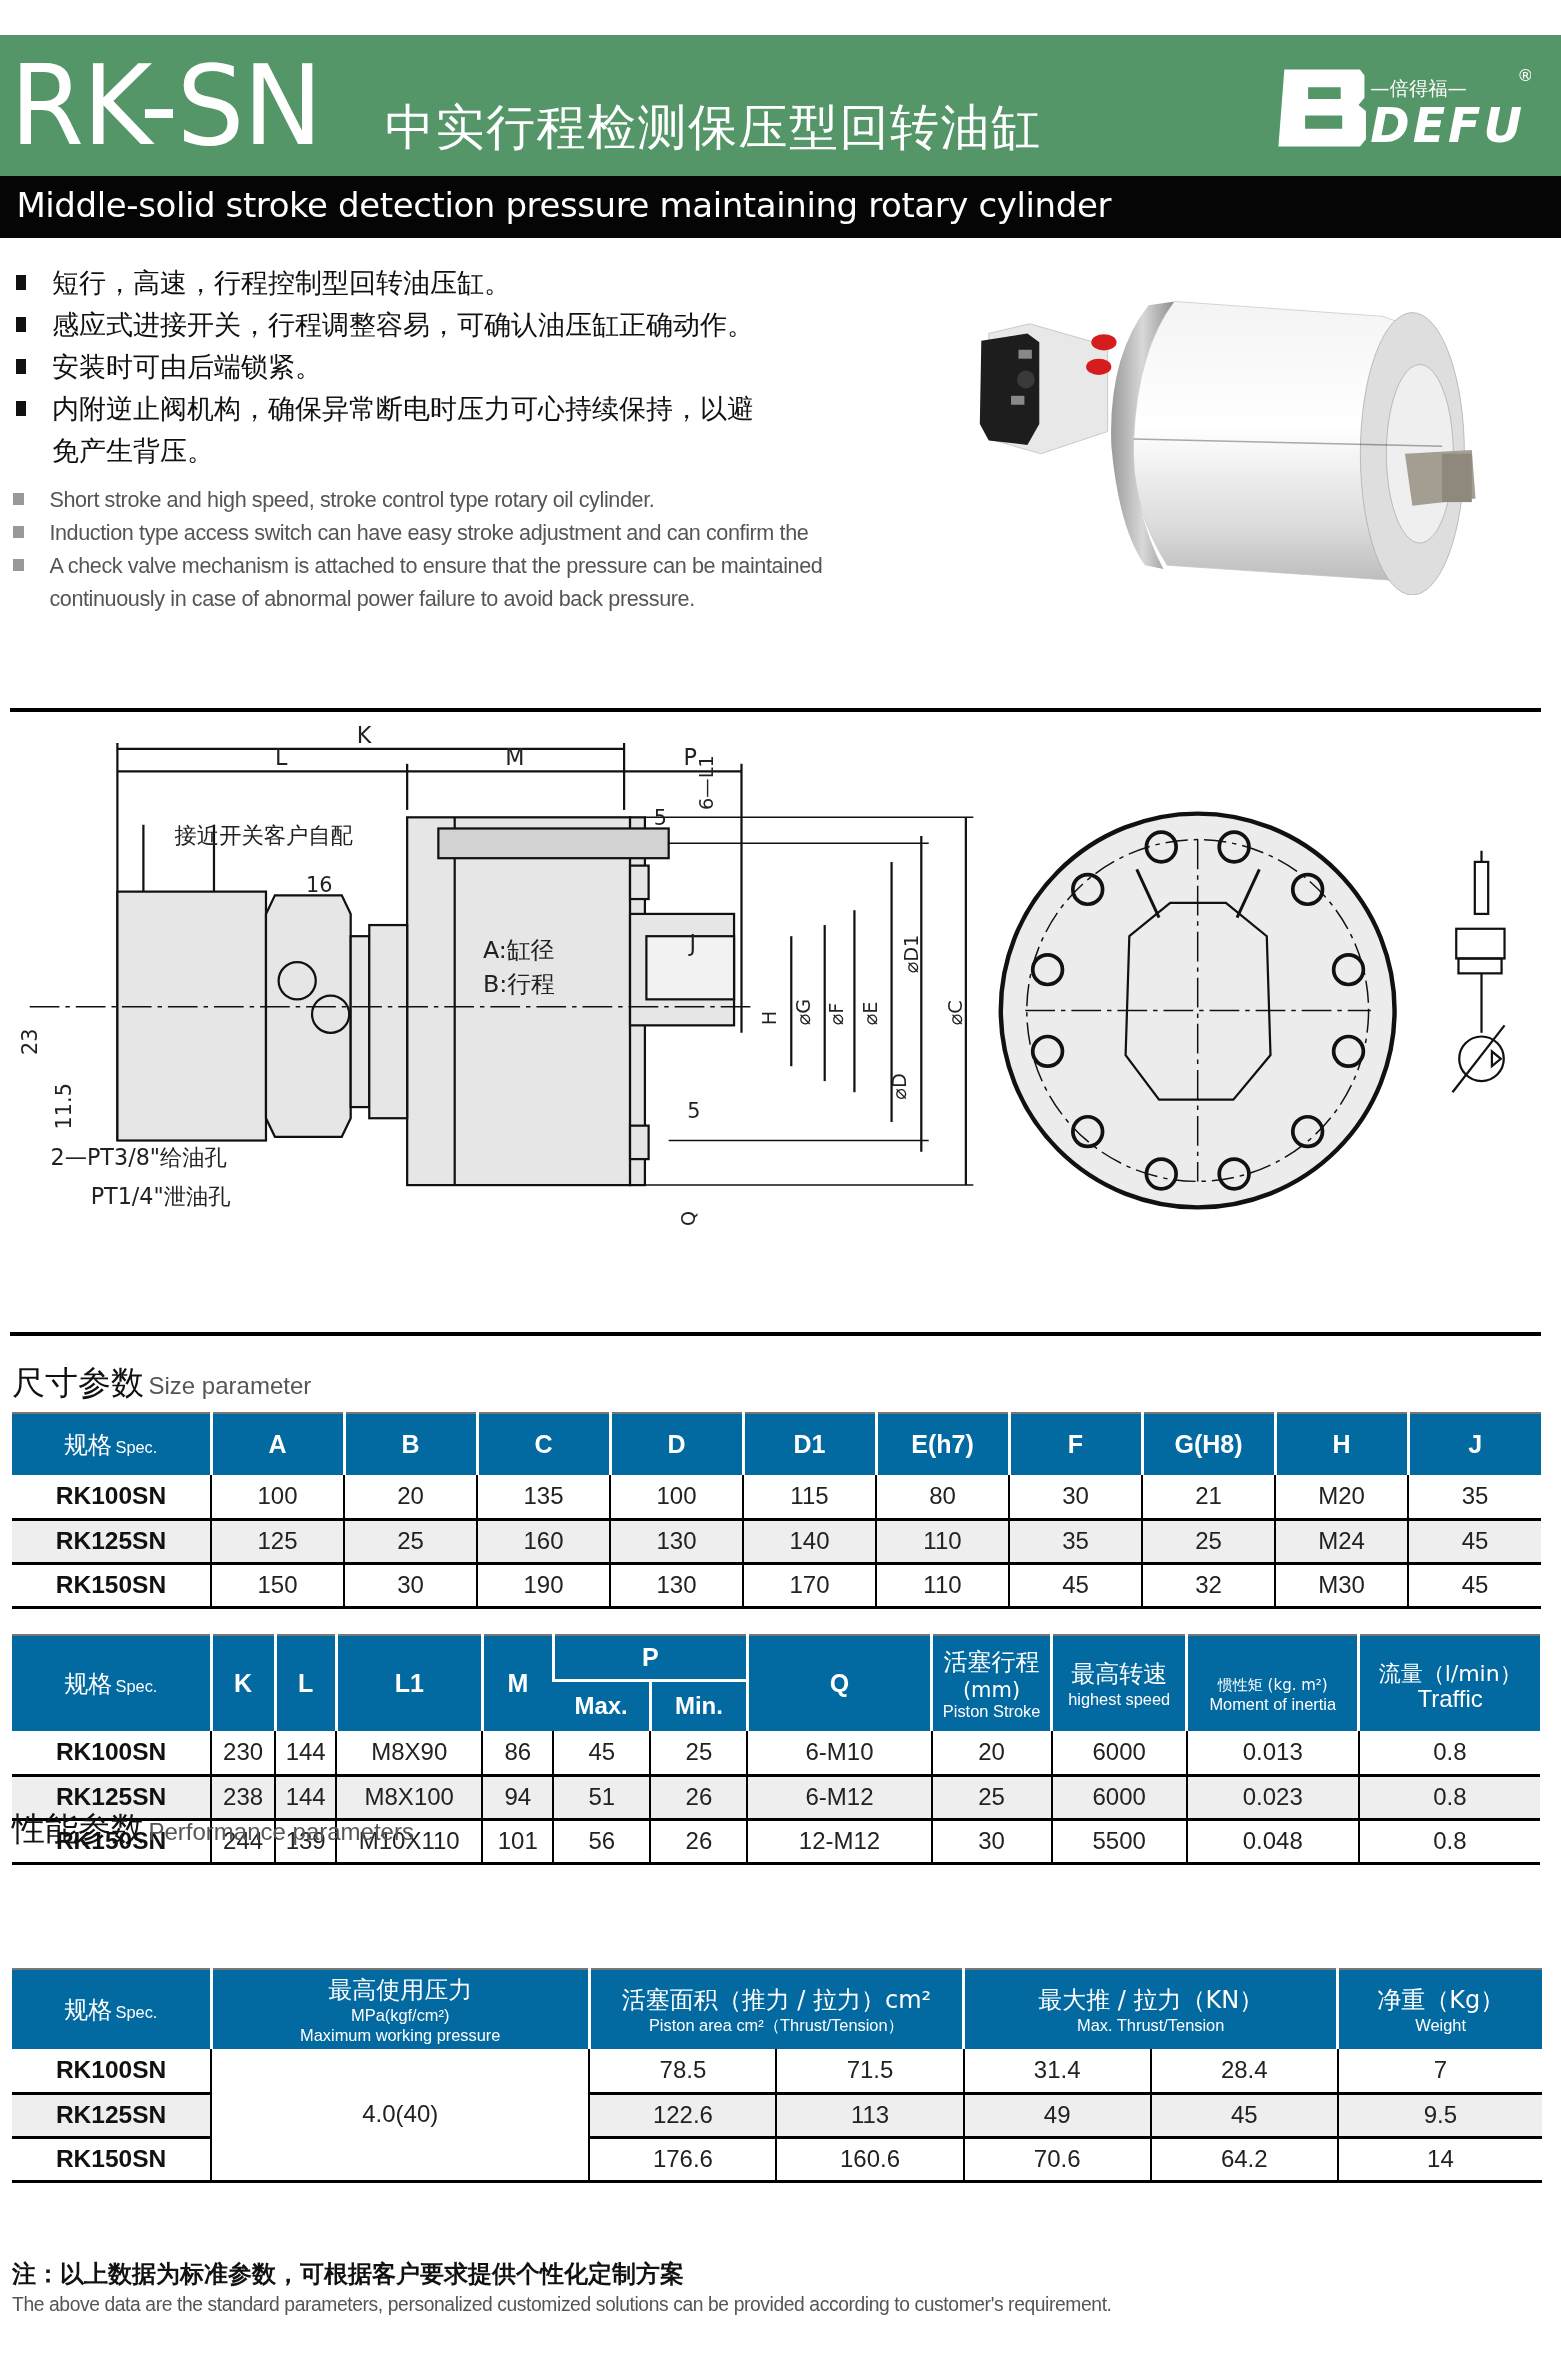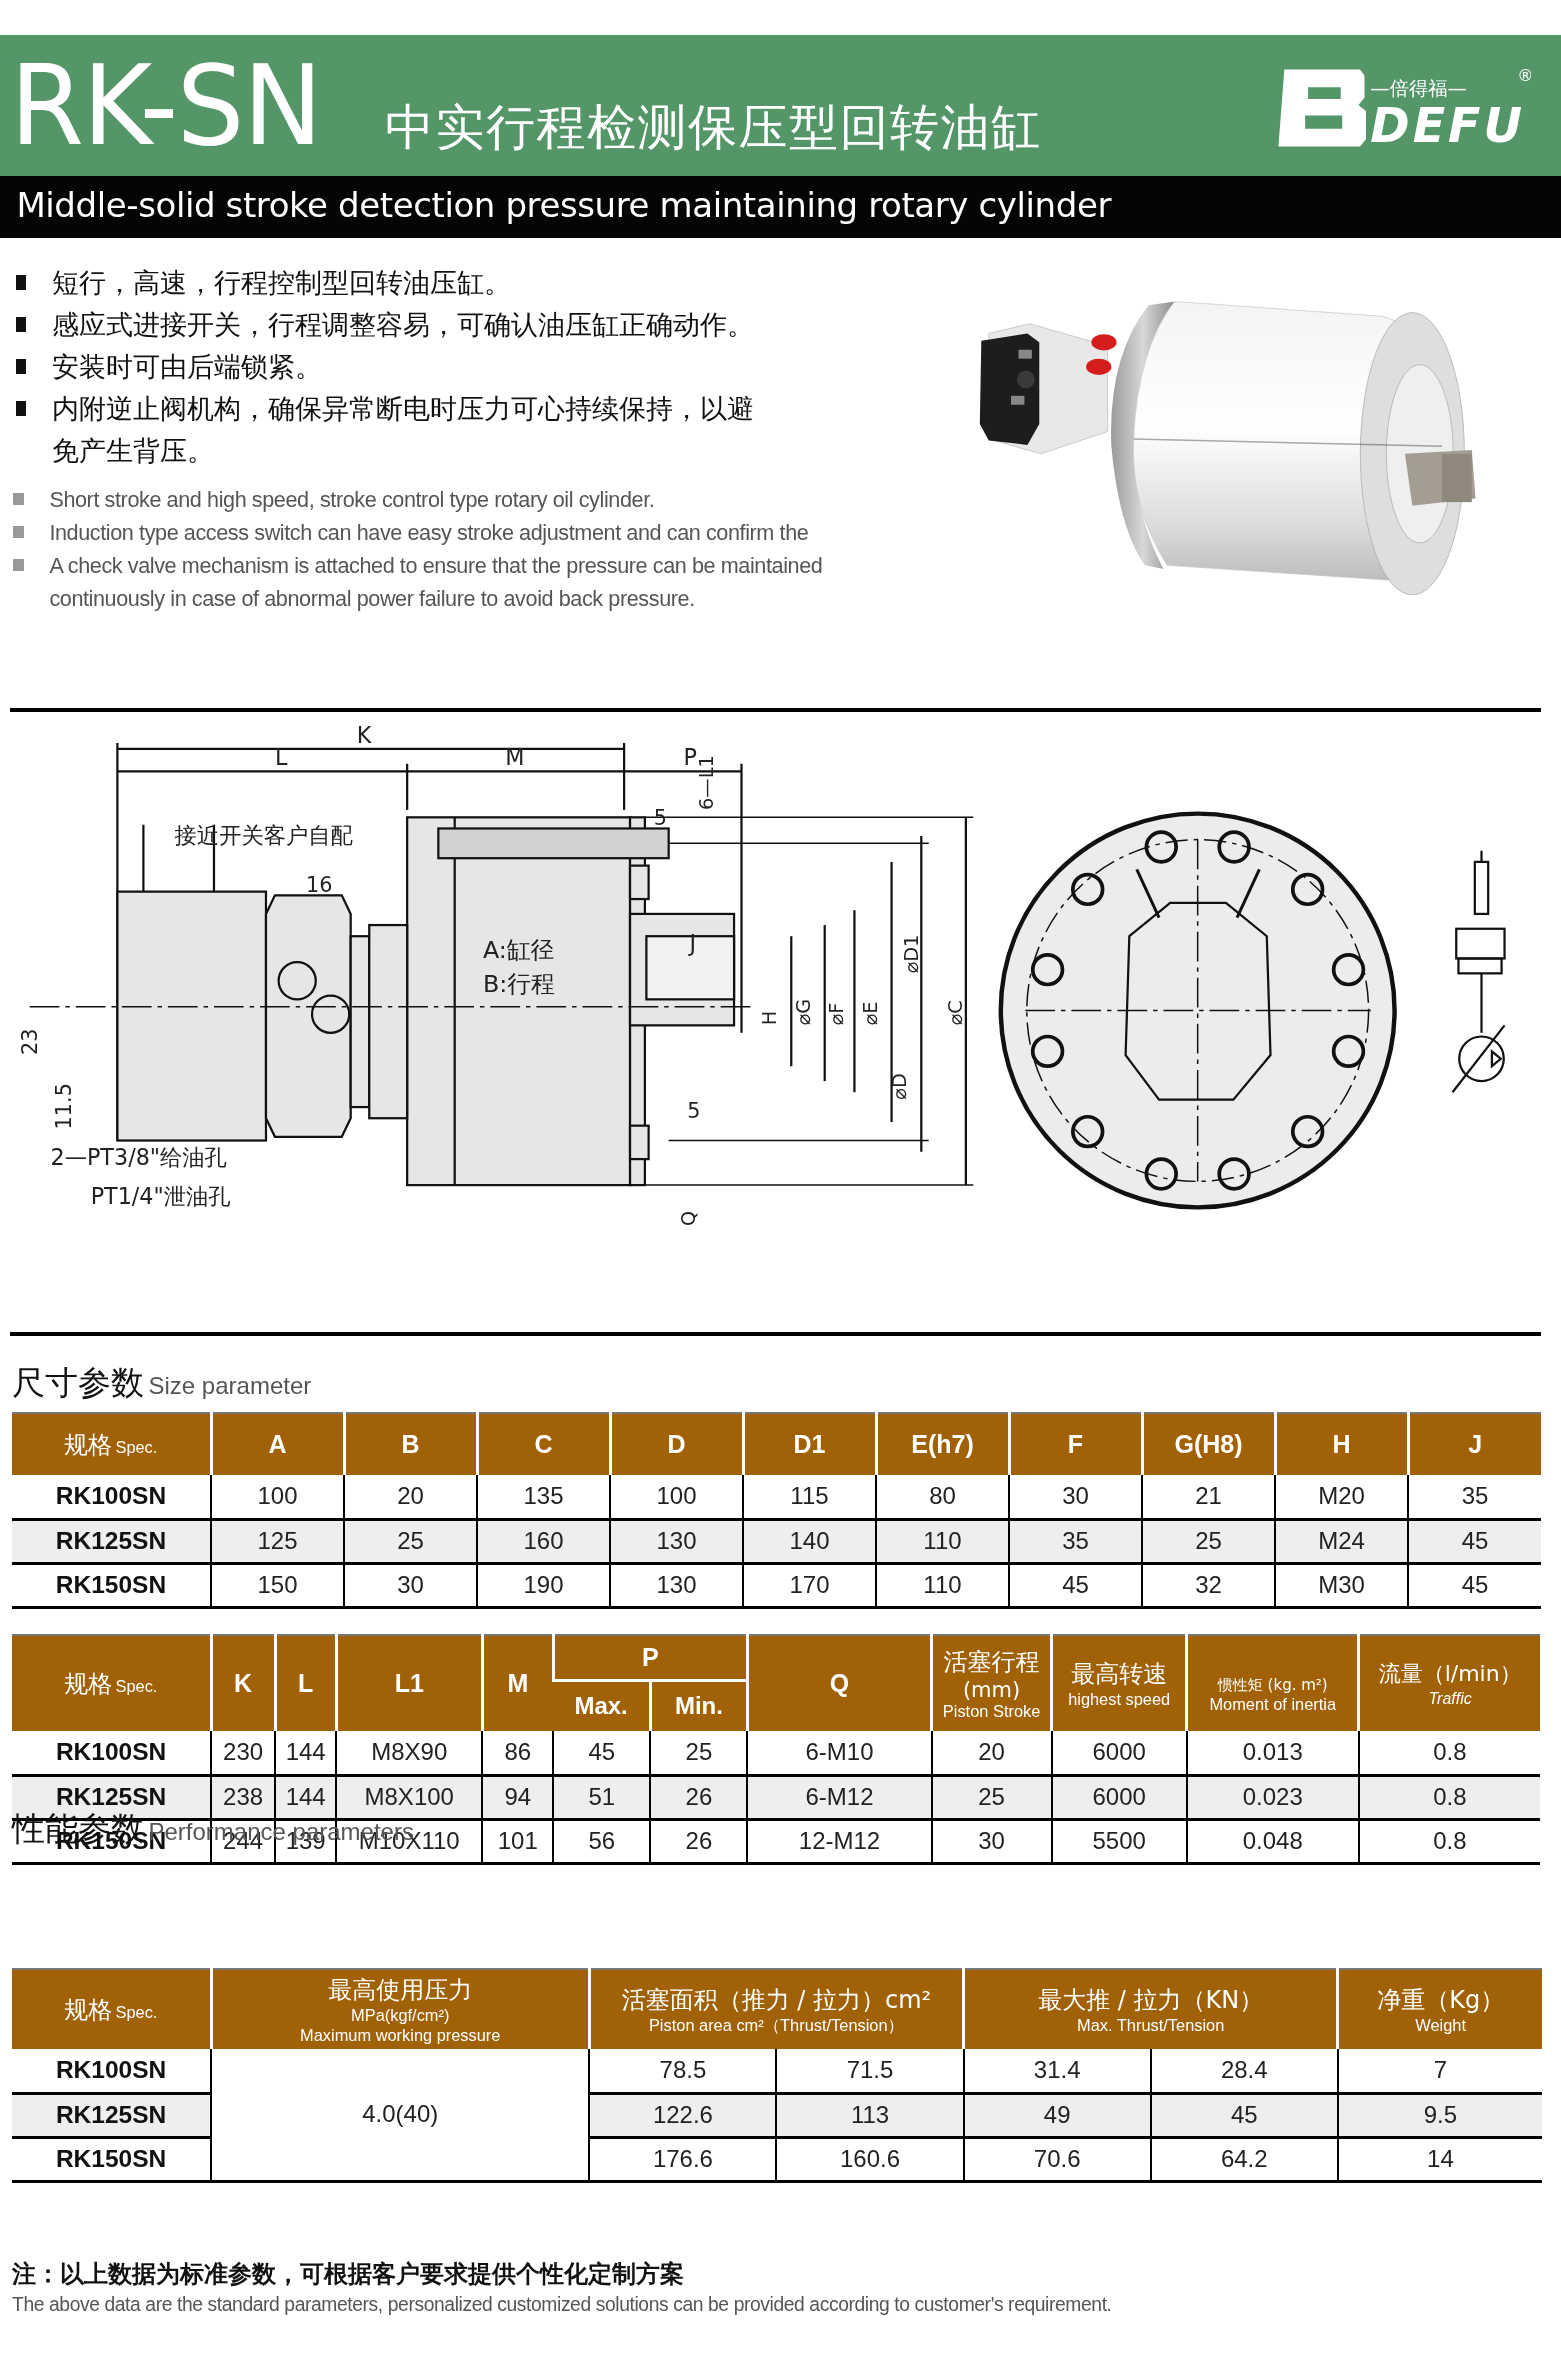--- a/index.html
+++ b/index.html
@@ -31,21 +31,21 @@
   
   .diagram { left: 0; top: 713px; width: 1561px; height: 595px; }
   .diagram text { font-family: "DejaVu Sans", sans-serif; fill: #222; }
 
   
   .sec-title { font-size: 33px; line-height: 42px; color: #111; font-family: "DejaVu Sans", sans-serif; }
   .sec-title .en { font-size: 24px; color: #555; margin-left: 4.5px; font-family: "Liberation Sans", sans-serif; }
 
   
   table.spec { position: absolute; border-collapse: collapse; table-layout: fixed; font-family: "Liberation Sans", sans-serif; }
-  table.spec th { background: #a16207; color: #fff; font-weight: 700; border-left: 3px solid #fff; text-align: center; vertical-align: middle; border-top: 2.2px solid #777; }
+  table.spec th { background: #0369a1; color: #fff; font-weight: 700; border-left: 3px solid #fff; text-align: center; vertical-align: middle; border-top: 2.2px solid #777; }
   table.spec th:first-child { border-left: none; }
   table.spec td { text-align: center; vertical-align: middle; border-left: 2.2px solid #000; font-size: 24px; color: #222; }
   table.spec td:first-child { border-left: none; font-weight: 700; font-size: 24.5px; color: #111; }
   table.spec tr.row { border-bottom: 3.7px solid #000; }
   table.spec tr.row.alt td { background: #eeeeee; }
   .th-cn { font-size: 24px; font-family: "DejaVu Sans", sans-serif; font-weight: 400; }
   .th-sm { font-size: 16.4px; font-weight: 400; font-family: "Liberation Sans", sans-serif; }
   .th-xs { font-size: 16.4px; font-weight: 400; display: block; line-height: 19.3px; }
   .th-big { font-size: 25px; }
 
@@ -334,21 +334,21 @@
     <th rowspan="2">
       <span class="th-cn" style="display:block;">最高转速</span>
       <span class="th-xs">highest speed</span>
     </th>
     <th rowspan="2">
       <span class="th-cn" style="display:block;font-size:15px;margin-top:24px;">惯性矩 (kg. m²)</span>
       <span class="th-xs">Moment of inertia</span>
     </th>
     <th rowspan="2">
       <span class="th-cn" style="display:block;font-size:22px;">流量（l/min）</span>
-      <span class="th-xs" style="font-size:16px;font-style:italic;">Traffic</span>
+      <span class="th-xs" style="font-size:24px;">Traffic</span>
     </th>
   </tr>
   <tr style="height:51px">
     <th class="th-big" style="font-size:24px;">Max.</th>
     <th class="th-big" style="font-size:24px;">Min.</th>
   </tr>
   <tr class="row" style="height:44px">
     <td>RK100SN</td>
         <td>230</td>
         <td>144</td>

